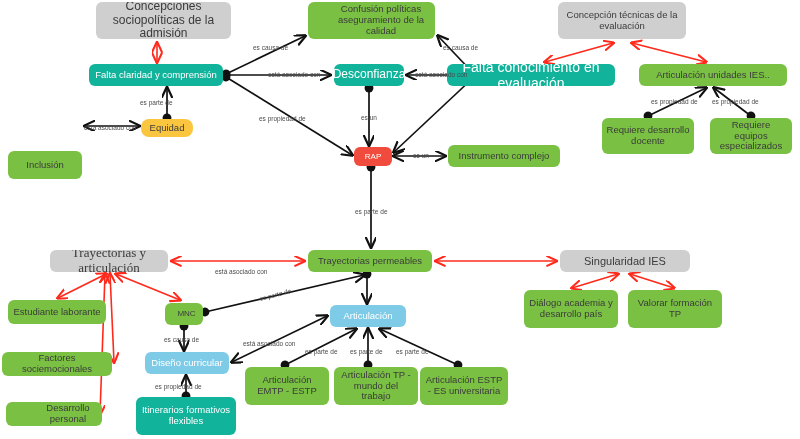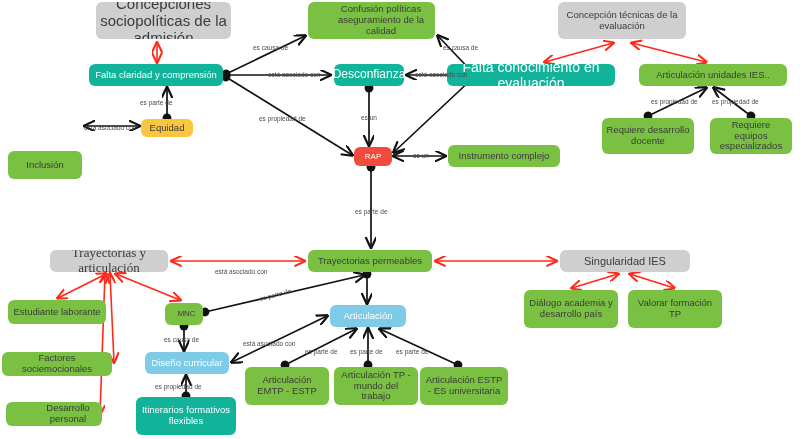--- a/index.html
+++ b/index.html
@@ -16,21 +16,21 @@
     border-radius:6px;
     color:#3b3b3b;
     line-height:1.15;
     padding:2px 4px;
     overflow:hidden;
   }
   .n-green{background:#7ac143;}
   .n-gray{background:#cfcfcf;}
   .n-teal{background:#12b39b;color:#ffffff;}
   .n-blue{background:#7ecbe8;color:#ffffff;}
-  .n-yellow{background:#fbc63f;color:#3b3b3b;}
+  .n-yellow{background:#fbc63f;color:#3b3b3b;border-radius:8px;}
   .n-red{background:#f04b3c;color:#ffffff;}
   .lbl{
     position:absolute;
     color:#4a4a4a;
     background:transparent;
     white-space:nowrap;
     transform-origin:center center;
     pointer-events:none;
   }
 </style>
@@ -90,21 +90,21 @@
       <line x1="186" y1="396" x2="186" y2="376" marker-end="url(#ah-black)" marker-start="url(#dot-black)"></line>
       <line x1="327" y1="316" x2="232" y2="362" marker-end="url(#ah-black)" marker-start="url(#ah-black-s)"></line>
       <line x1="367" y1="274" x2="367" y2="303" marker-end="url(#ah-black)" marker-start="url(#dot-black)"></line>
       <line x1="285" y1="365" x2="356" y2="329" marker-end="url(#ah-black)" marker-start="url(#dot-black)"></line>
       <line x1="368" y1="365" x2="368" y2="329" marker-end="url(#ah-black)" marker-start="url(#dot-black)"></line>
       <line x1="458" y1="365" x2="380" y2="329" marker-end="url(#ah-black)" marker-start="url(#dot-black)"></line>
     </g>
   </svg>
 
   <div id="nodes-layer">
-      <div class="node n-gray" style="left: 96px; top: 2px; width: 135px; height: 37px; font-size: 15px;">
+      <div class="node n-gray" style="left: 96px; top: 2px; width: 135px; height: 37px; font-size: 12px;">
         <span>Concepciones sociopolíticas de la admisión</span>
       </div>
       <div class="node n-green" style="left: 308px; top: 2px; width: 127px; height: 37px; font-size: 9.5px; padding-left: 23px;">
         <span>Confusión políticas aseguramiento de la calidad</span>
       </div>
       <div class="node n-gray" style="left: 558px; top: 2px; width: 128px; height: 37px; font-size: 9.5px;">
         <span>Concepción técnicas de la evaluación</span>
       </div>
       <div class="node n-teal" style="left: 89px; top: 64px; width: 134px; height: 22px; font-size: 9.5px;">
         <span>Falta claridad y comprensión</span>

